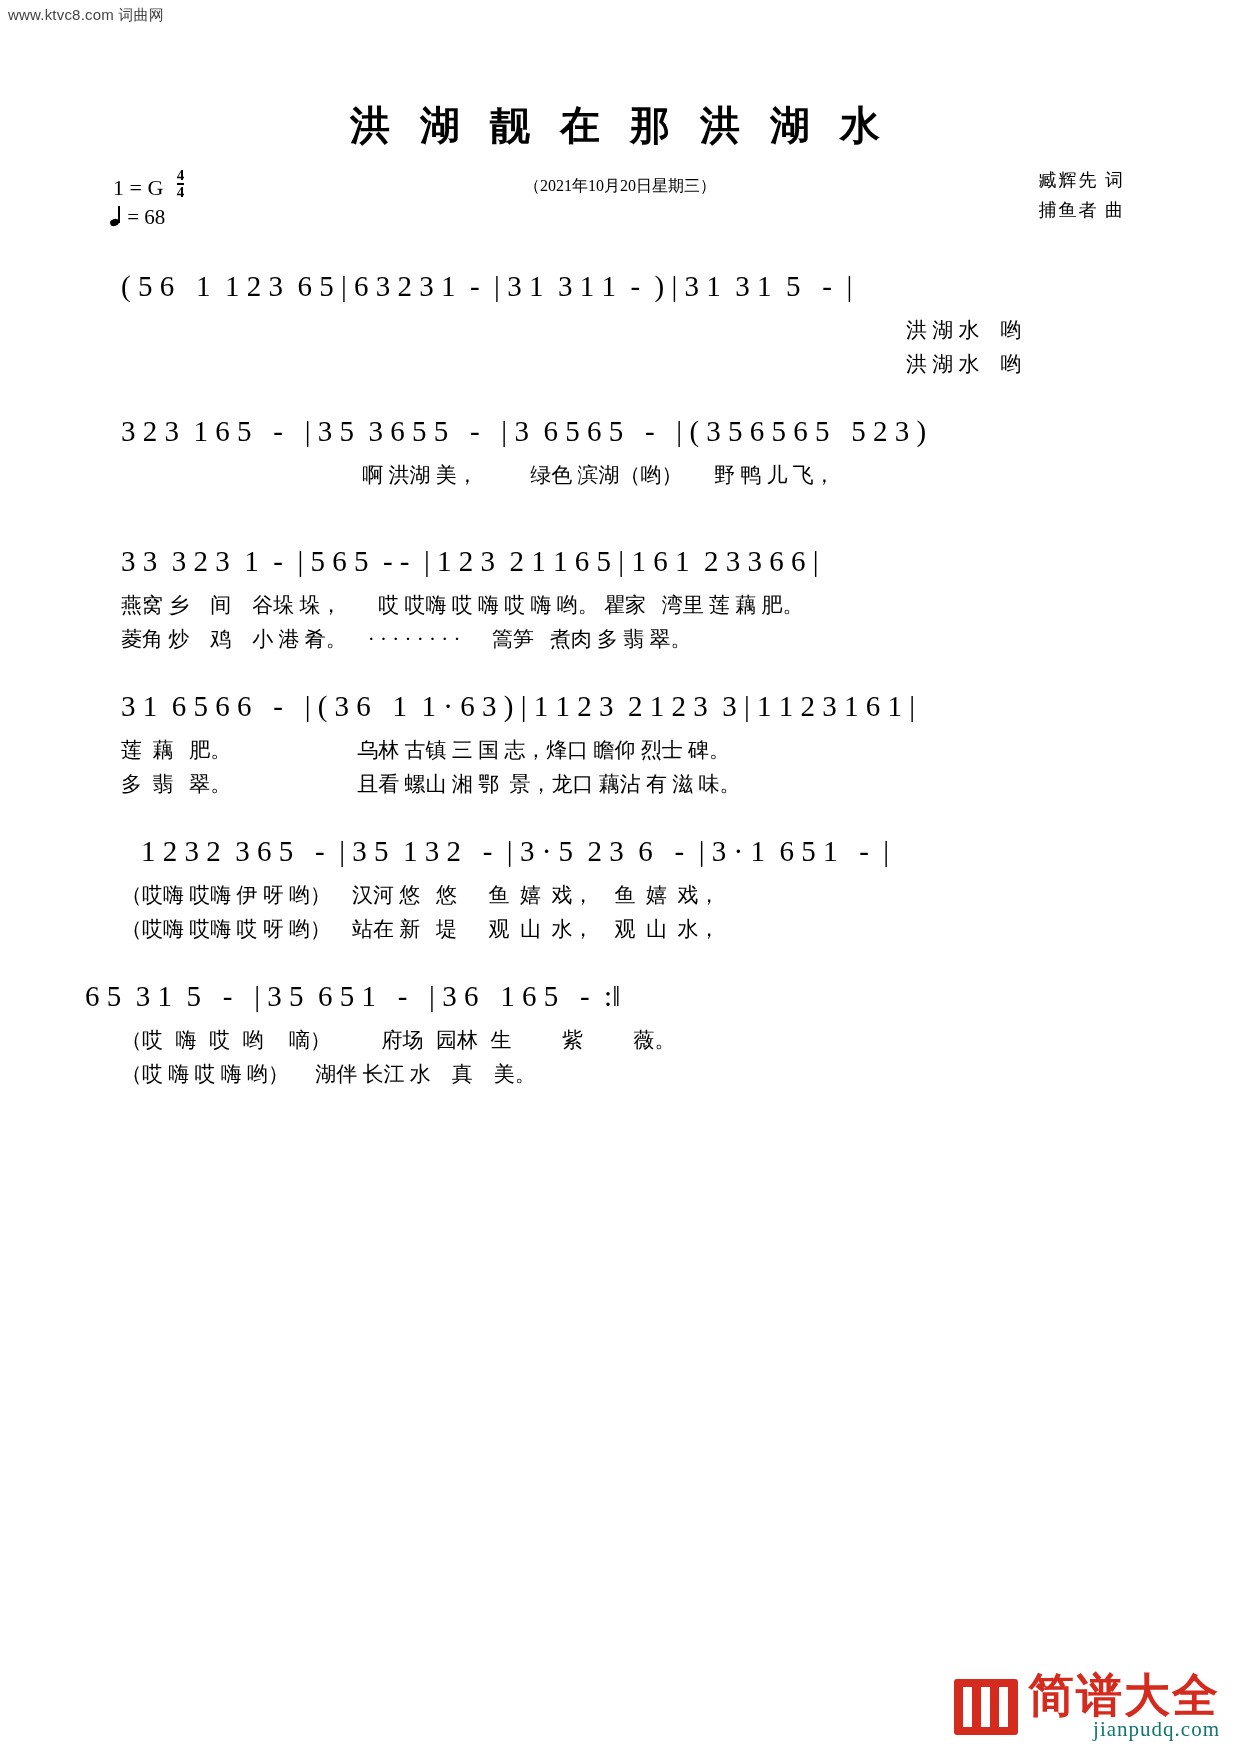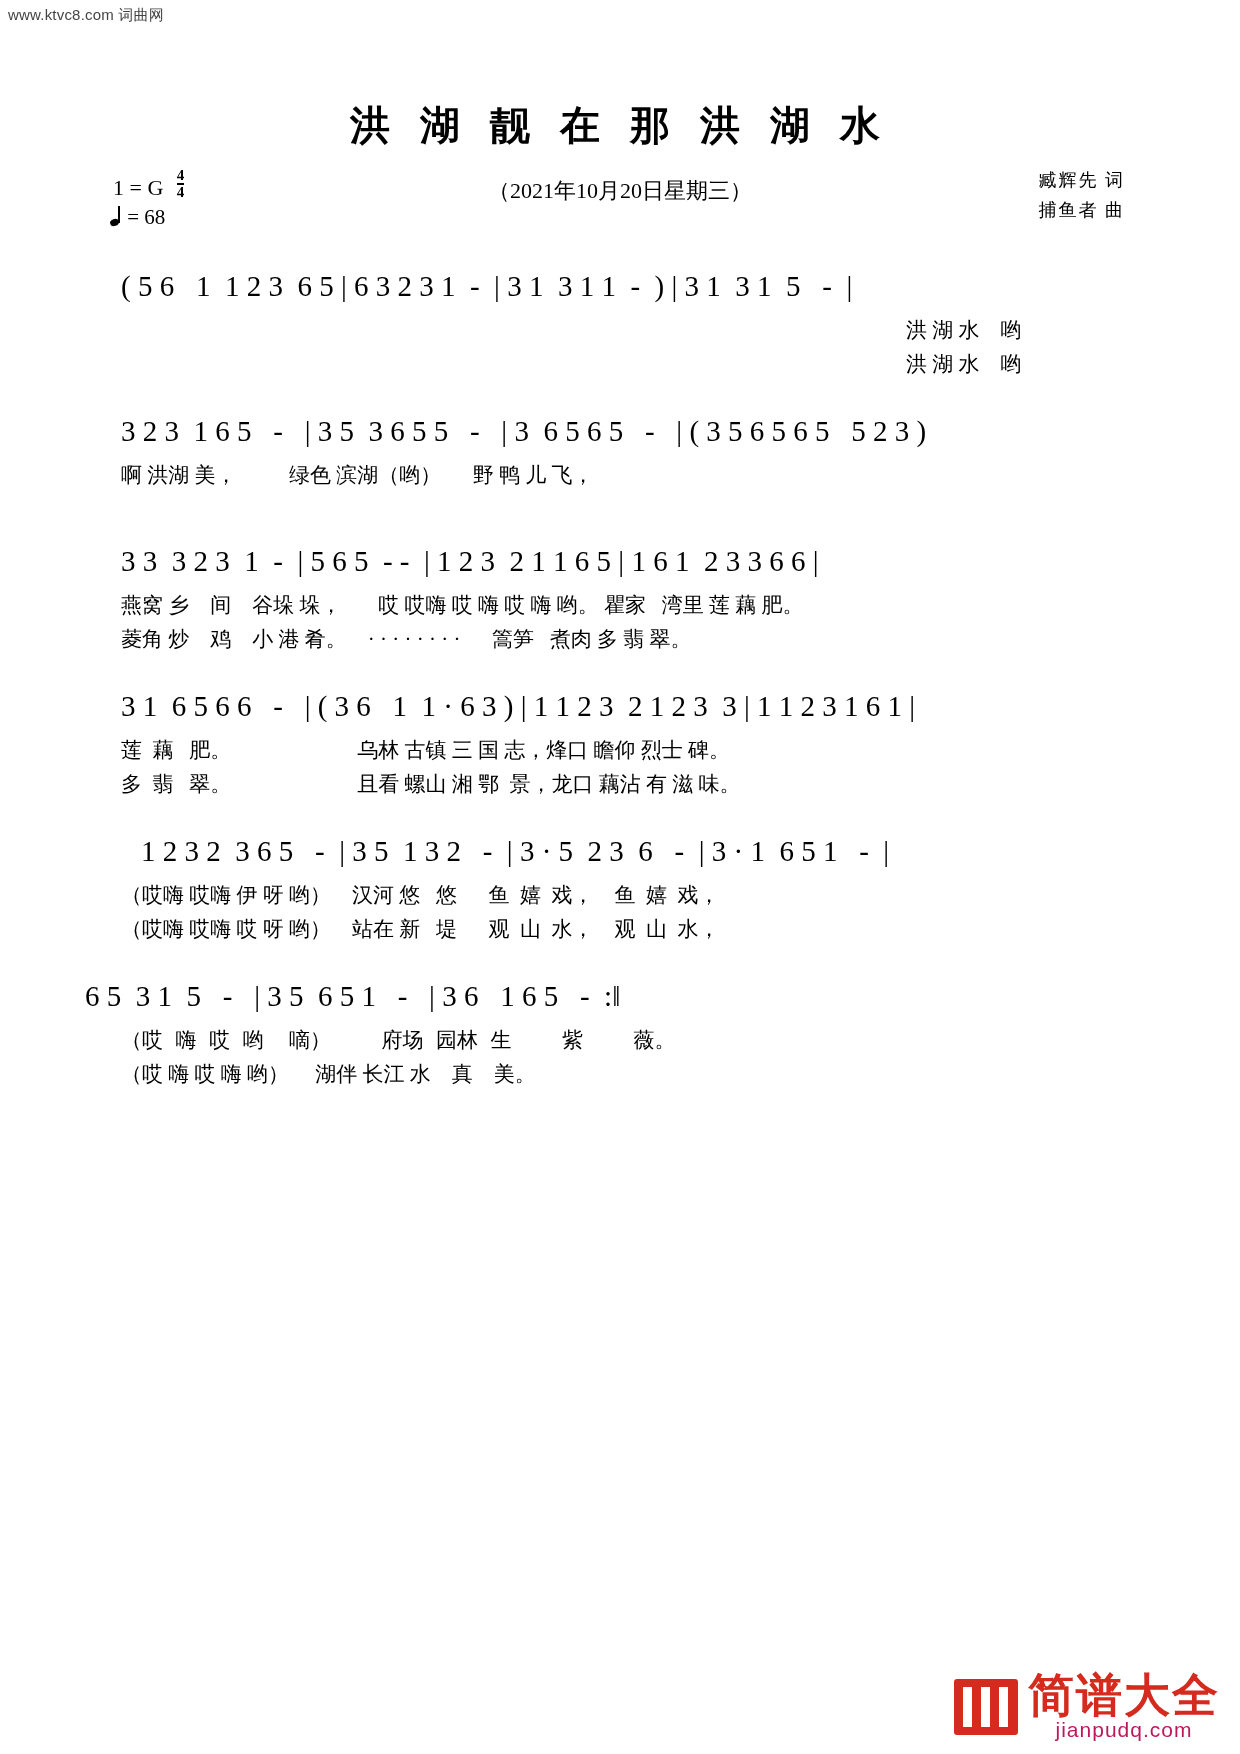--- a/index.html
+++ b/index.html
@@ -35,21 +35,21 @@
     font-weight: bold;
     letter-spacing: 10px;
     color: #000;
   }
   .subtitle {
     position: absolute;
     top: 176px;
     left: 0;
     width: 1240px;
     text-align: center;
-    font-size: 22px;
+    font-size: 16px;
     color: #000;
   }
   .credits {
     position: absolute;
     top: 165px;
     right: 115px;
     text-align: left;
     font-size: 18px;
     line-height: 30px;
     letter-spacing: 2px;
@@ -157,24 +157,24 @@
   }
   .logo .big {
     font-size: 46px;
     font-weight: bold;
     color: #d42b1e;
     font-family: "Liberation Serif", serif;
     letter-spacing: 2px;
   }
   .logo .small {
     font-size: 21px;
-    color: #be185d;
-    font-family: Liberation Sans, sans-serif;
+    color: #0f766e;
+    font-family: Liberation Serif, serif;
     letter-spacing: 1px;
-    text-align: center;
+    text-align: right;
   }
 </style>
 </head>
 <body>
 
 <div class="watermark-top">www.ktvc8.com 词曲网</div>
 
 <div class="title">洪 湖 靓 在 那 洪 湖 水</div>
 <div class="subtitle">（2021年10月20日星期三）</div>
 
@@ -197,21 +197,21 @@
 </div>
 
 <div class="system" style="top:270px;">
   <div class="notes" style="padding-left:105px;">( 5 6   1  1 2 3  6 5 | 6 3 2 3 1  -  | 3 1  3 1 1  -  ) | 3 1  3 1  5   -  |</div>
   <div class="lyr" style="padding-left:890px;">洪 湖 水    哟</div>
   <div class="lyr" style="padding-left:890px;">洪 湖 水    哟</div>
 </div>
 
 <div class="system" style="top:415px;">
   <div class="notes" style="padding-left:105px;">3 2 3  1 6 5   -   | 3 5  3 6 5 5   -   | 3  6 5 6 5   -   | ( 3 5 6 5 6 5   5 2 3 )</div>
-  <div class="lyr" style="padding-left:105px;">啊 洪湖 美，          绿色 滨湖（哟）      野 鸭 儿 飞，</div>
+  <div class="lyr" style="padding-left:105px;text-align:center;">啊 洪湖 美，          绿色 滨湖（哟）      野 鸭 儿 飞，</div>
 </div>
 
 <div class="system" style="top:545px;">
   <div class="notes" style="padding-left:105px;">3 3  3 2 3  1  -  | 5 6 5  - -  | 1 2 3  2 1 1 6 5 | 1 6 1  2 3 3 6 6 |</div>
   <div class="lyr" style="padding-left:105px;">燕窝 乡    间    谷垛 垛，       哎 哎嗨 哎 嗨 哎 嗨 哟。 瞿家   湾里 莲 藕 肥。</div>
   <div class="lyr" style="padding-left:105px;">菱角 炒    鸡    小 港 肴。    · · · · · · · ·      篙笋   煮肉 多 翡 翠。</div>
 </div>
 
 <div class="system" style="top:690px;">
   <div class="notes" style="padding-left:105px;">3 1  6 5 6 6   -   | ( 3 6   1  1 · 6 3 ) | 1 1 2 3  2 1 2 3  3 | 1 1 2 3 1 6 1 |</div>

